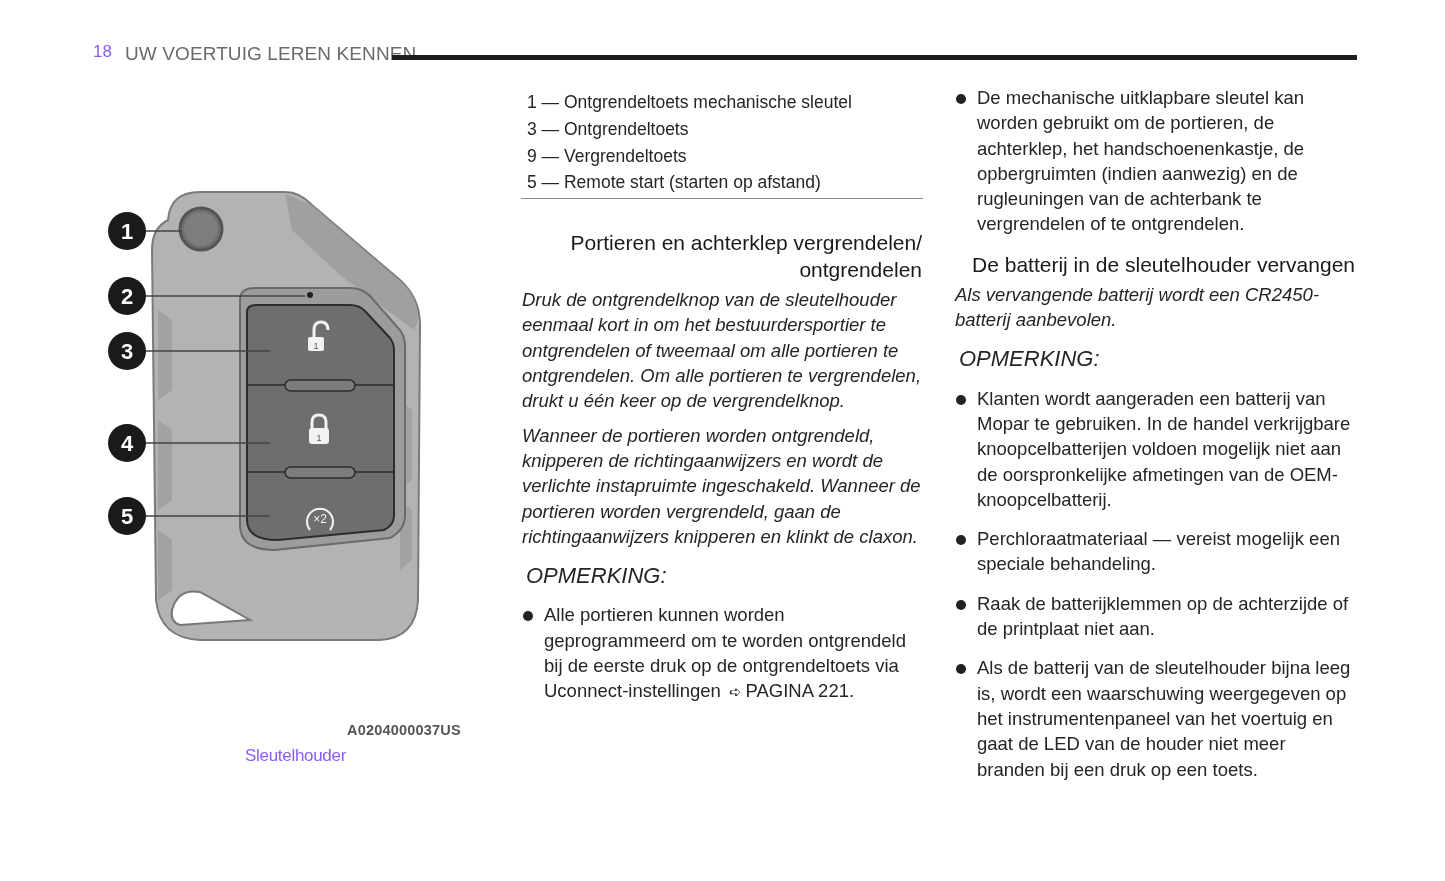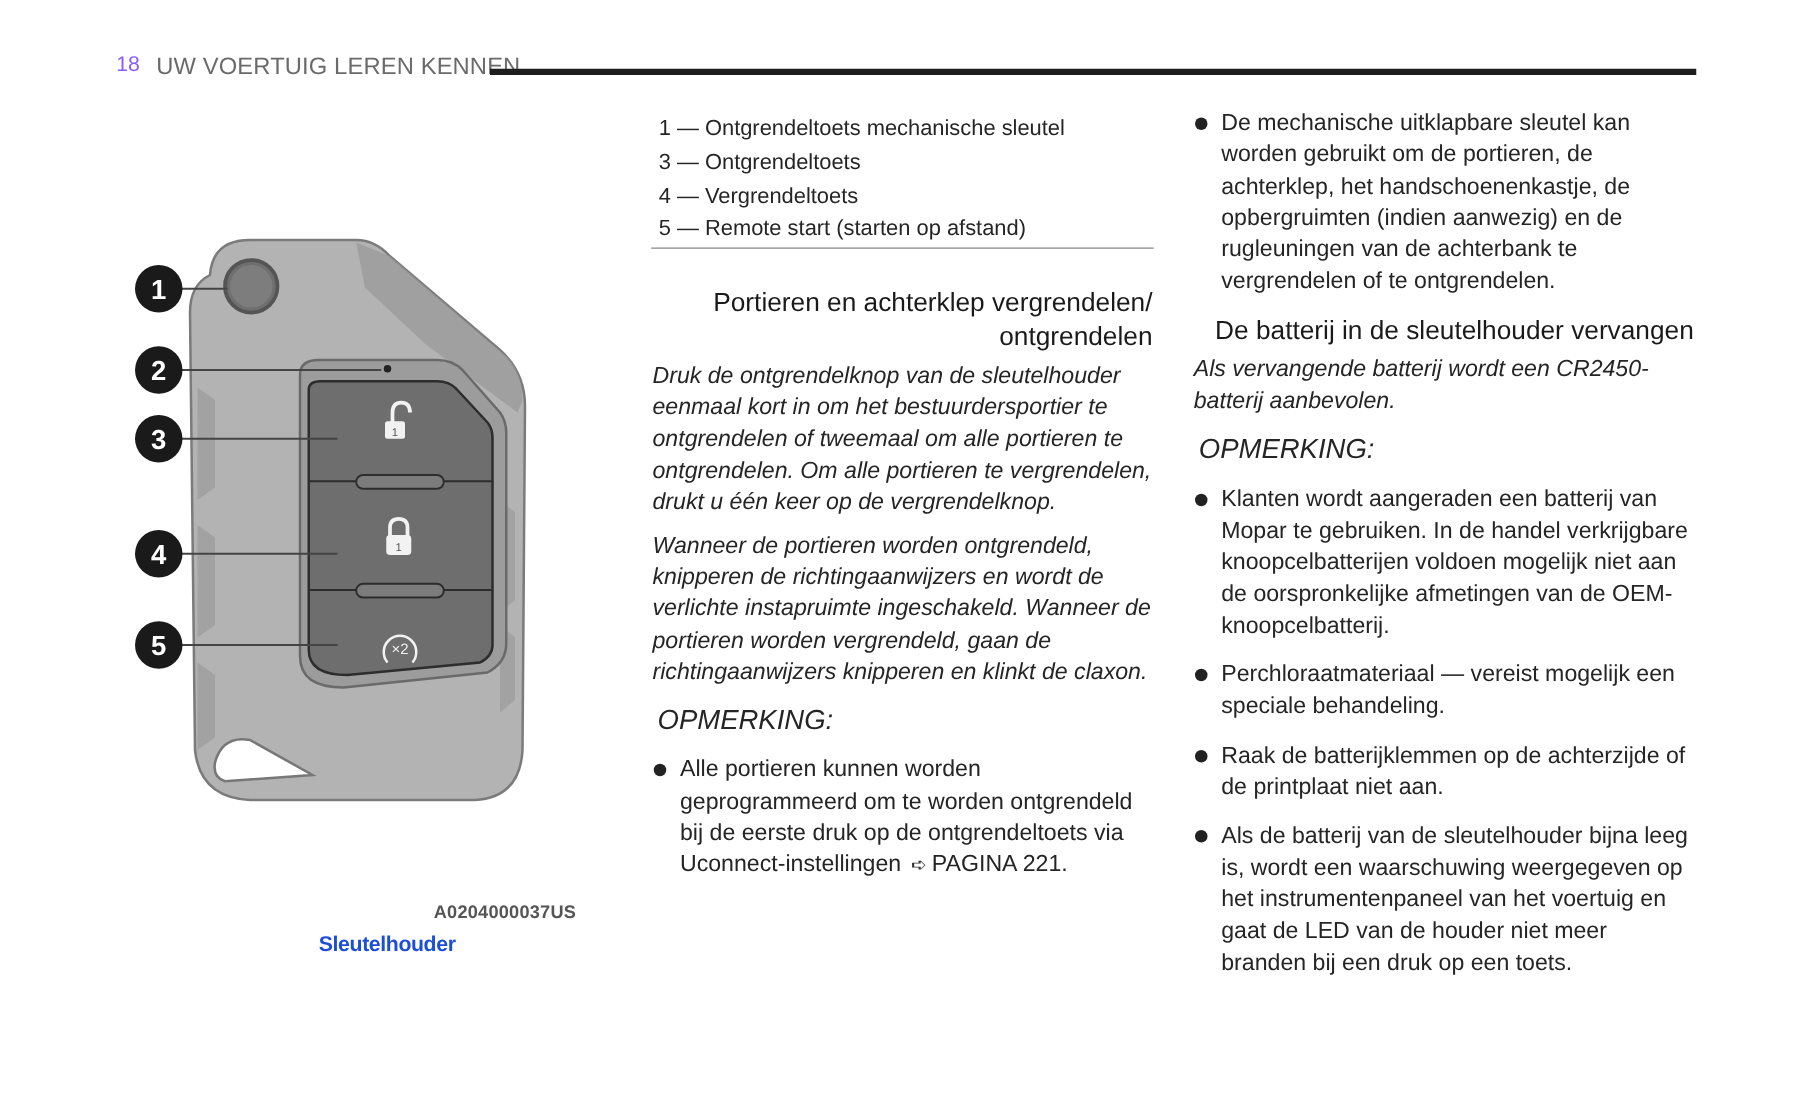--- a/index.html
+++ b/index.html
@@ -19,21 +19,21 @@
   .legend-rule { height:1px; background:#888; margin:2px 0 0 -1px; width:402px; }
   h2 { font-weight:normal; font-size:21px; line-height:27px; color:#1a1a1a; margin:0;text-align:right; }
   p { margin:0;font-style:italic; }
   .note { font-size:22px; margin:4px; }
   ul.bullets { list-style:none; margin:0; padding:0; }
   ul.bullets li { position:relative; padding-left:22px; }
   ul.bullets li::before { content:""; position:absolute; left:1px; top:9px; width:10px; height:10px; border-radius:50%; background:#222; }
   .arrow-ref { font-size:15px; margin:0 4px 0 8px; color:#333; }
 
   .fig-code { position:absolute; left:347px; top:722px; font-size:14.5px; font-weight:bold; color:#555; letter-spacing:0.2px; }
-  .fig-caption { position:absolute; left:255px; top:746px; font-size:17px; font-weight:bold; color:#1d4ed8; letter-spacing:-0.3px; }
+  .fig-caption { position:absolute; left:245px; top:746px; font-size:17px; font-weight:normal; color:#8b5cf6; letter-spacing:-0.3px; }
 </style>
 </head>
 <body>
 
 <div class="header">
   <span class="page-num">18</span>
   <span class="section-title">UW VOERTUIG LEREN KENNEN</span>
   <div class="header-rule"></div>
 </div>
 
@@ -101,21 +101,21 @@
     </g>
   </svg>
 </div>
 <div class="fig-code">A0204000037US</div>
 <div class="fig-caption">Sleutelhouder</div>
 
 <div class="col col-mid">
   <ul class="legend">
     <li>1 — Ontgrendeltoets mechanische sleutel</li>
     <li>3 — Ontgrendeltoets</li>
-    <li>4 — Vergrendeltoets</li>
+    <li>9 — Vergrendeltoets</li>
     <li>5 — Remote start (starten op afstand)</li>
   </ul>
   <div class="legend-rule"></div>
 
   <h2 style="margin-top:30px;">Portieren en achterklep vergrendelen/ ontgrendelen</h2>
   <p style="margin-top:4px;">Druk de ontgrendelknop van de sleutelhouder eenmaal kort in om het bestuurdersportier te ontgrendelen of tweemaal om alle portieren te ontgrendelen. Om alle portieren te vergrendelen, drukt u één keer op de vergrendelknop.</p>
   <p style="margin-top:9px;">Wanneer de portieren worden ontgrendeld, knipperen de richtingaanwijzers en wordt de verlichte instapruimte ingeschakeld. Wanneer de portieren worden vergrendeld, gaan de richtingaanwijzers knipperen en klinkt de claxon.</p>
   <p class="note" style="margin-top:14px;">OPMERKING:</p>
   <ul class="bullets" style="margin-top:14px;">
     <li>

